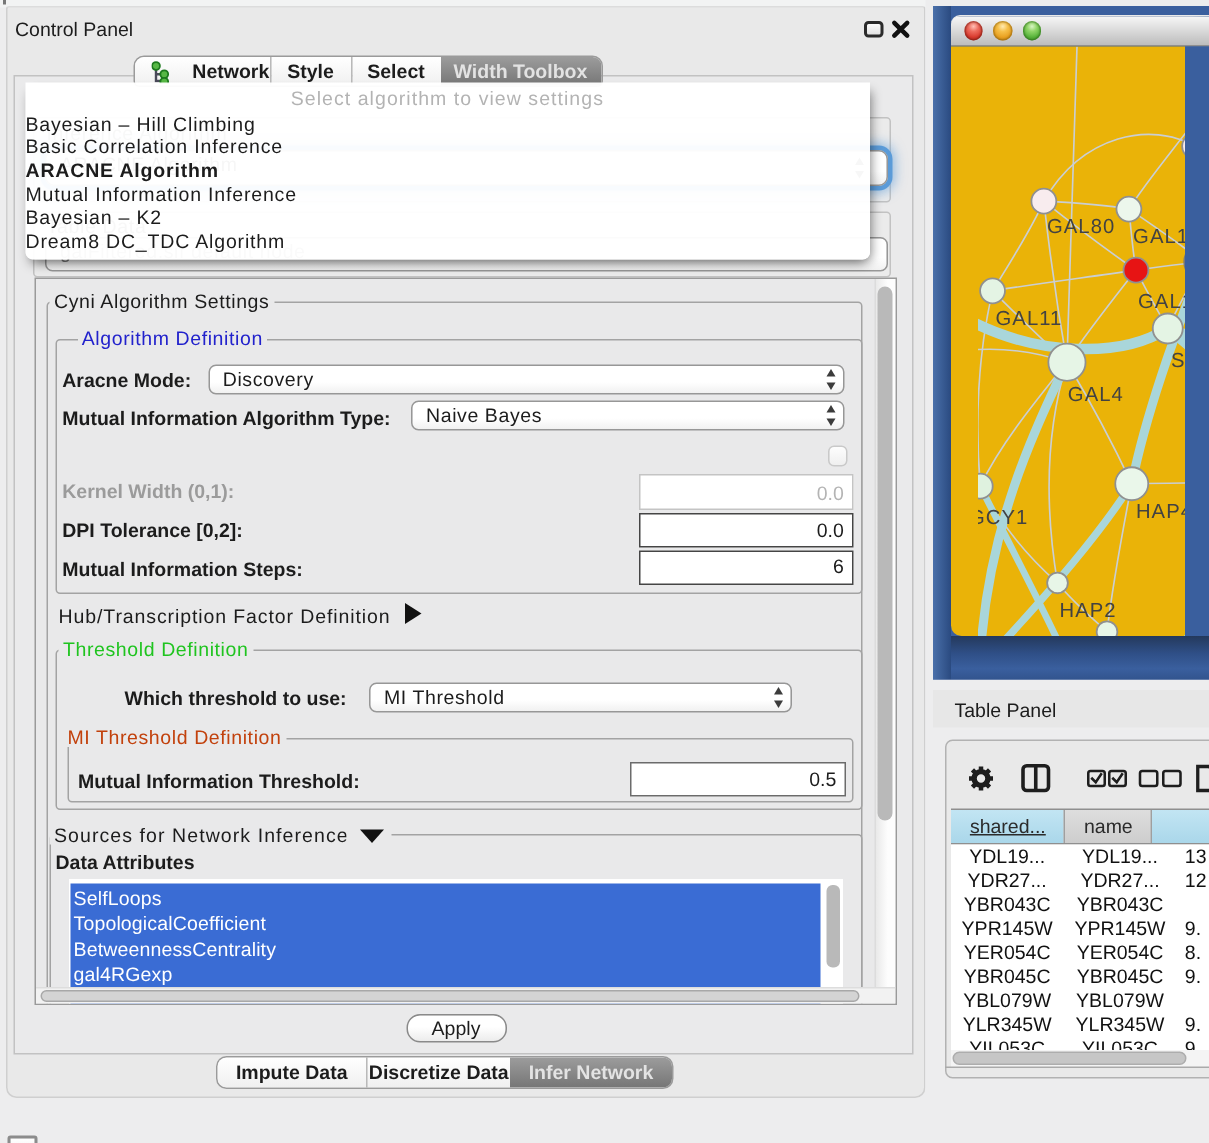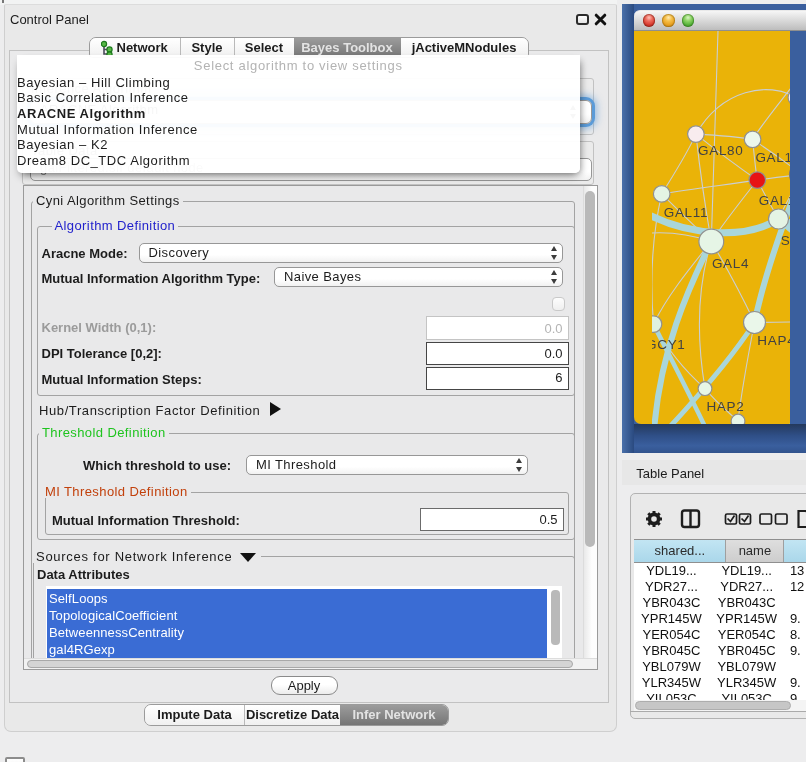--- a/index.html
+++ b/index.html
@@ -40,30 +40,29 @@
 <div class="abs" id="panel" style="left:8.5px;top:50px;width:600px;height:652.5px;border:1px solid #c2c2c2;background:#eaeaeb;"></div>
 
 <div class="abs group" style="left:22px;top:78px;width:572px;height:57px;border-color:#c2c2c2;background:#ebebeb;"></div>
 <div class="abs ls" style="left:31px;top:81px;color:#444;">Inference Algorithm</div>
 <div class="abs combo" style="left:30px;top:100px;width:562px;height:24px;border-radius:6px;box-shadow:0 0 0 3px #5b9bd8, 0 0 7px 5px rgba(91,155,216,0.55);">ARACNE Algorithm<span class="spin" style="right:13px;"></span></div>
 <div class="abs group" style="left:22px;top:141px;width:572px;height:44px;border-color:#c2c2c2;background:#ebebeb;"></div>
 <div class="abs ls" style="left:31px;top:143px;color:#444;">Table Data</div>
 <div class="abs combo" style="left:30px;top:158px;width:562px;height:23px;color:#7d7d7d;">galFiltered.sif default node</div>
 
 <div class="abs" id="toptabs" style="left:88.5px;top:36.5px;height:21.5px;display:flex;border:1px solid #9b9b9b;border-radius:7px 7px 4px 4px;overflow:hidden;font-weight:bold;line-height:20px;text-align:center;">
-  <div style="width:90px;background:linear-gradient(#ffffff,#f0f0f0);position:relative;padding-left:27px;text-align:left;">Network<svg style="position:absolute;left:11px;top:2.5px;" width="13" height="16" viewBox="0 0 13 16">
+  <div style="width:90px;background:linear-gradient(#ffffff,#f0f0f0);position:relative;padding-left:27px;text-align:right;">Network<svg style="position:absolute;left:11px;top:2.5px;" width="13" height="16" viewBox="0 0 13 16">
         <path d="M3 6 L3 14 L8 14 M3 9.5 L7 9.5" stroke="#4a4a5a" stroke-width="1.6" fill="none"></path>
         <circle cx="3" cy="4" r="2.6" fill="#57b845" stroke="#1d7a1d" stroke-width="1.2"></circle>
         <circle cx="8.5" cy="9.5" r="2.6" fill="#57b845" stroke="#1d7a1d" stroke-width="1.2"></circle>
         <circle cx="8.5" cy="14.5" r="2.6" fill="#57b845" stroke="#1d7a1d" stroke-width="1.2"></circle>
       </svg></div>
   <div style="width:54px;background:linear-gradient(#ffffff,#f0f0f0);border-left:1px solid #b9b9b9;">Style</div>
   <div style="width:60px;background:linear-gradient(#ffffff,#f0f0f0);border-left:1px solid #b9b9b9;">Select</div>
-  <div style="width:107px;background:linear-gradient(#9c9c9c,#767676);color:#e3e3e3;">Bayes Toolbox</div>
-  <div style="width:127px;background:linear-gradient(#ffffff,#f0f0f0);">jActiveMNodules</div>
+  <div style="width:107px;background:linear-gradient(#9c9c9c,#767676);color:#e3e3e3;">Width Toolbox</div>
 </div>
 
 <div class="abs" id="pane" style="left:22.5px;top:185px;width:575px;height:485px;border:1px solid #9a9a9a;background:#e9e9ea;overflow:hidden;">
 
   <div class="abs group" style="left:7.5px;top:15px;width:544px;height:700px;"></div>
   <div class="abs grouplab" style="left:9.5px;top:8px;">Cyni Algorithm Settings</div>
 
   <div class="abs group" style="left:13.5px;top:40px;width:538px;height:170px;"></div>
   <div class="abs grouplab" style="left:17px;top:33px;color:#2222cc;margin-left:11px;">Algorithm Definition</div>
 
@@ -227,21 +226,21 @@
       <rect x="94.5" y="5" width="11" height="10" rx="1.5"></rect>
       <rect x="115" y="5" width="11.5" height="10" rx="1.5"></rect>
       <rect x="130.5" y="5" width="11.5" height="10" rx="1.5"></rect>
       <path d="M82.5 9.5 L85.5 12.5 L89.5 6.5 M96.5 9.5 L99.5 12.5 L103.5 6.5"></path>
     </g>
     <path d="M153.5 2 L161 2 L166 7 L166 18 L153.5 18 Z" stroke-width="2.2"></path>
   </g>
 </svg>
 
 <div class="abs" style="left:634.4px;top:538.9px;width:172px;height:24.1px;border-top:1px solid #8f8f8f;border-bottom:1px solid #8f8f8f;display:flex;text-align:center;line-height:22px;color:#2b2b2b;">
-  <div style="width:92px;background:linear-gradient(#c2e5f3,#aad7ea);border-right:1px solid #9f9f9f;">shared...</div>
+  <div style="width:76px;background:linear-gradient(#c2e5f3,#aad7ea);border-right:1px solid #9f9f9f;text-decoration:underline;">shared...</div>
   <div style="width:58px;background:linear-gradient(#dedede,#cdcdcd);border-right:1px solid #9f9f9f;">name</div>
   <div style="flex:1;background:linear-gradient(#c2e5f3,#aad7ea);"></div>
 </div>
 <div class="abs" id="tbody" style="left:634.4px;top:563px;width:172px;height:136.5px;background:#fff;overflow:hidden;color:#111;">
   <div class="trow">
       <span>YDL19...</span>
       <span>YDL19...</span>
       <i>13</i>
     </div>
   <div class="trow">

